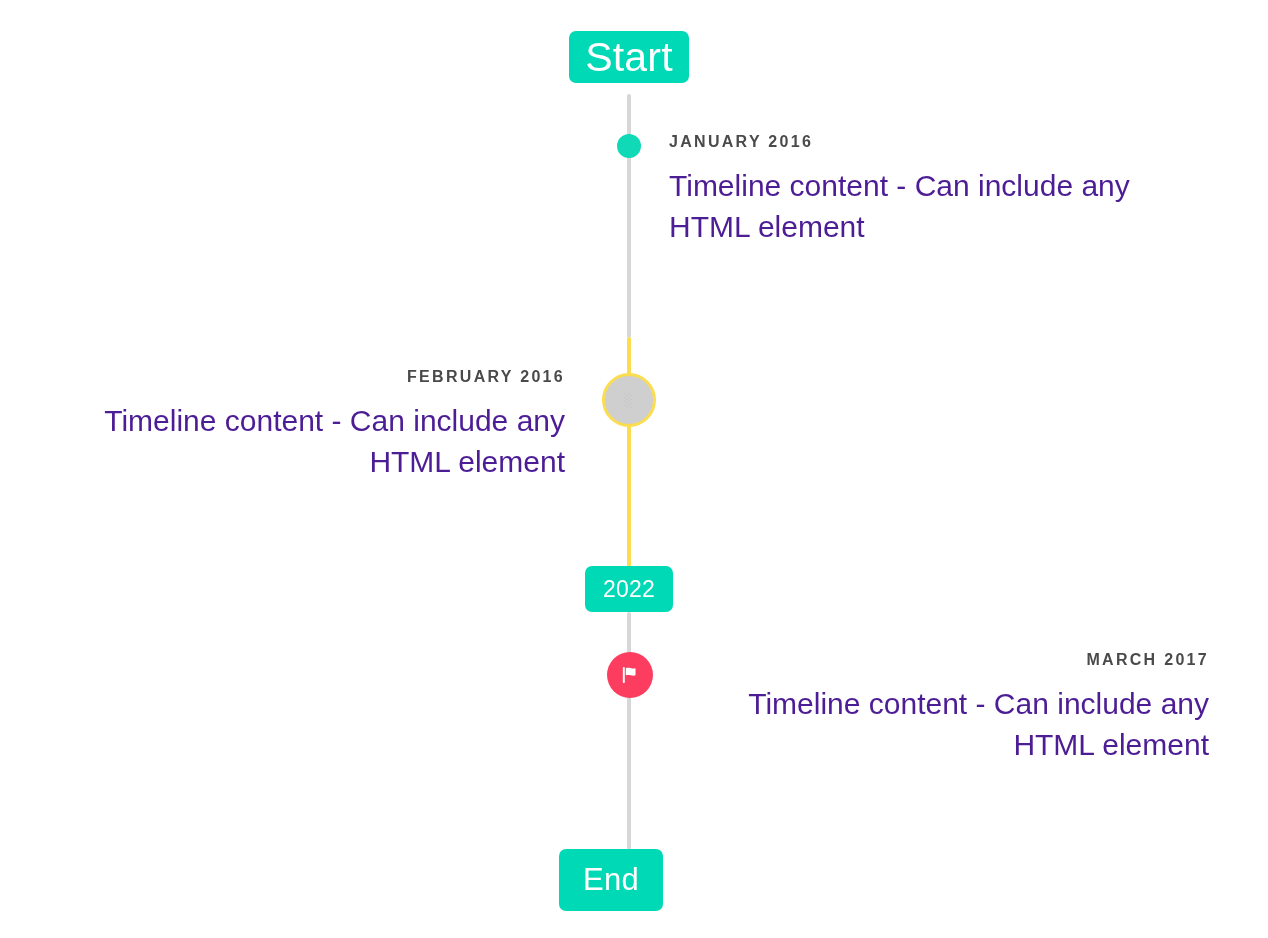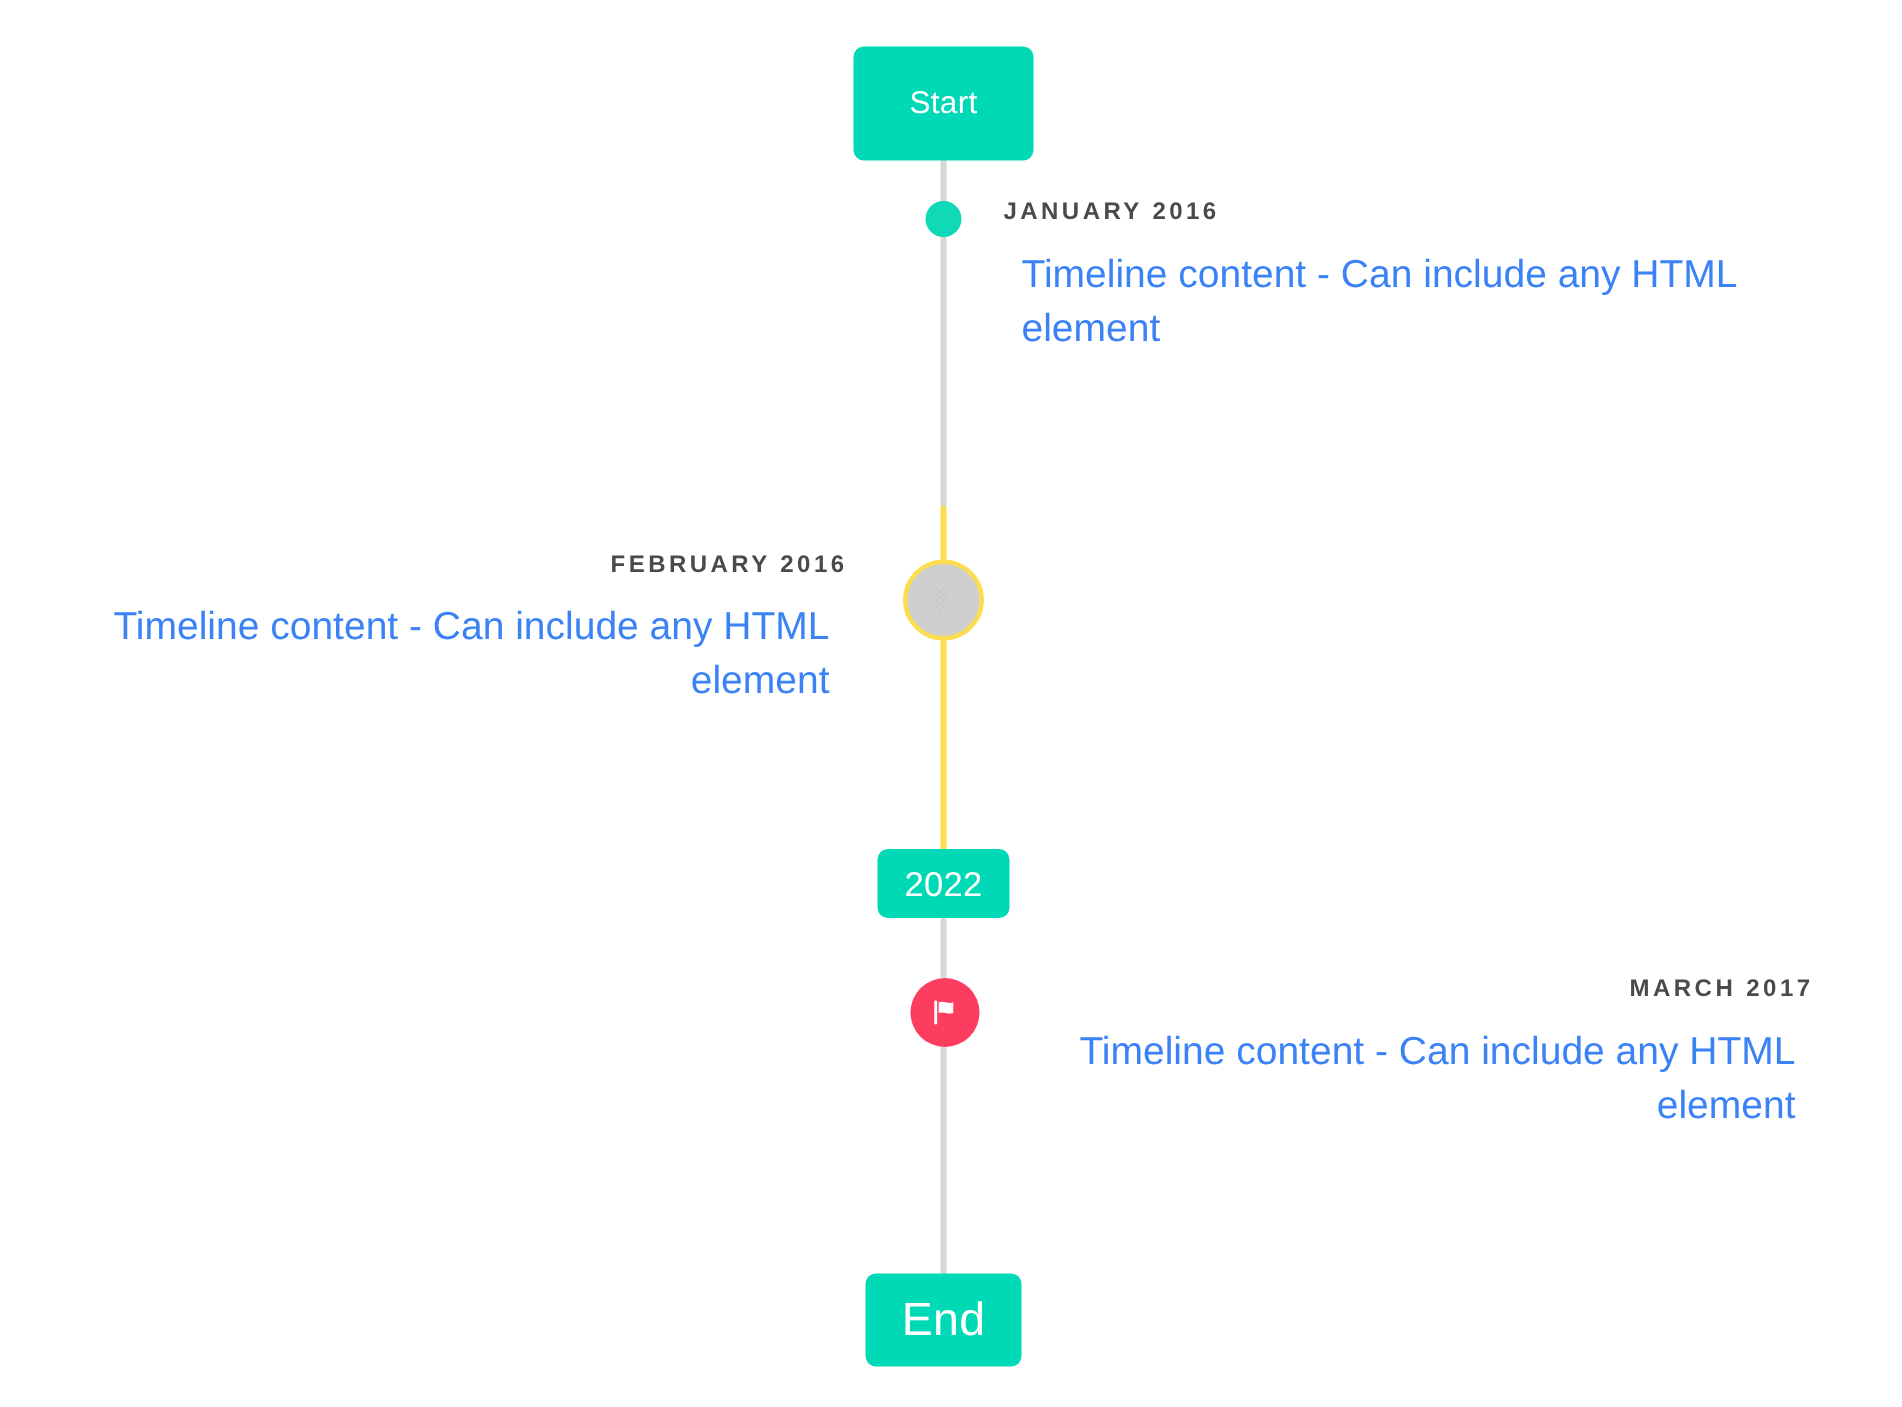--- a/index.html
+++ b/index.html
@@ -43,30 +43,30 @@
     border-radius: 7px;
     display: flex;
     align-items: center;
     justify-content: center;
     font-weight: 400;
     letter-spacing: 0.2px;
     z-index: 4;
   }
   .badge-start {
     left: 569px; top: 31px;
-    width: 120px; height: 76px;
-    font-size: 21px;
+    width: 120px; height: 52px;
+    font-size: 41px;
   }
   .badge-year {
     left: 585px; top: 566px;
     width: 88px; height: 46px;
     font-size: 23px;
   }
   .badge-end {
-    left: 577px; top: 849px;
+    left: 559px; top: 849px;
     width: 104px; height: 62px;
     font-size: 31px;
   }
 
   
   .marker {
     position: absolute;
     border-radius: 50%;
     z-index: 5;
     display: flex;
@@ -106,25 +106,25 @@
   .entry-label {
     font-size: 16px;
     font-weight: bold;
     letter-spacing: 2.3px;
     color: #4a4a4a;
     text-transform: uppercase;
     margin: 0 0 14px 0;
     white-space: nowrap;
   }
   .entry-body {
-    font-size: 26px;
+    font-size: 30px;
     line-height: 1.38;
-    color: #3b82f6;
+    color: #4c1d95;
     font-weight: 400;
-    margin: 12px;
+    margin: 0;
   }
 
   .entry-right {
     left: 669px;
     width: 540px;
     text-align: left;
   }
   .entry-left {
     left: 25px;
     width: 540px;

